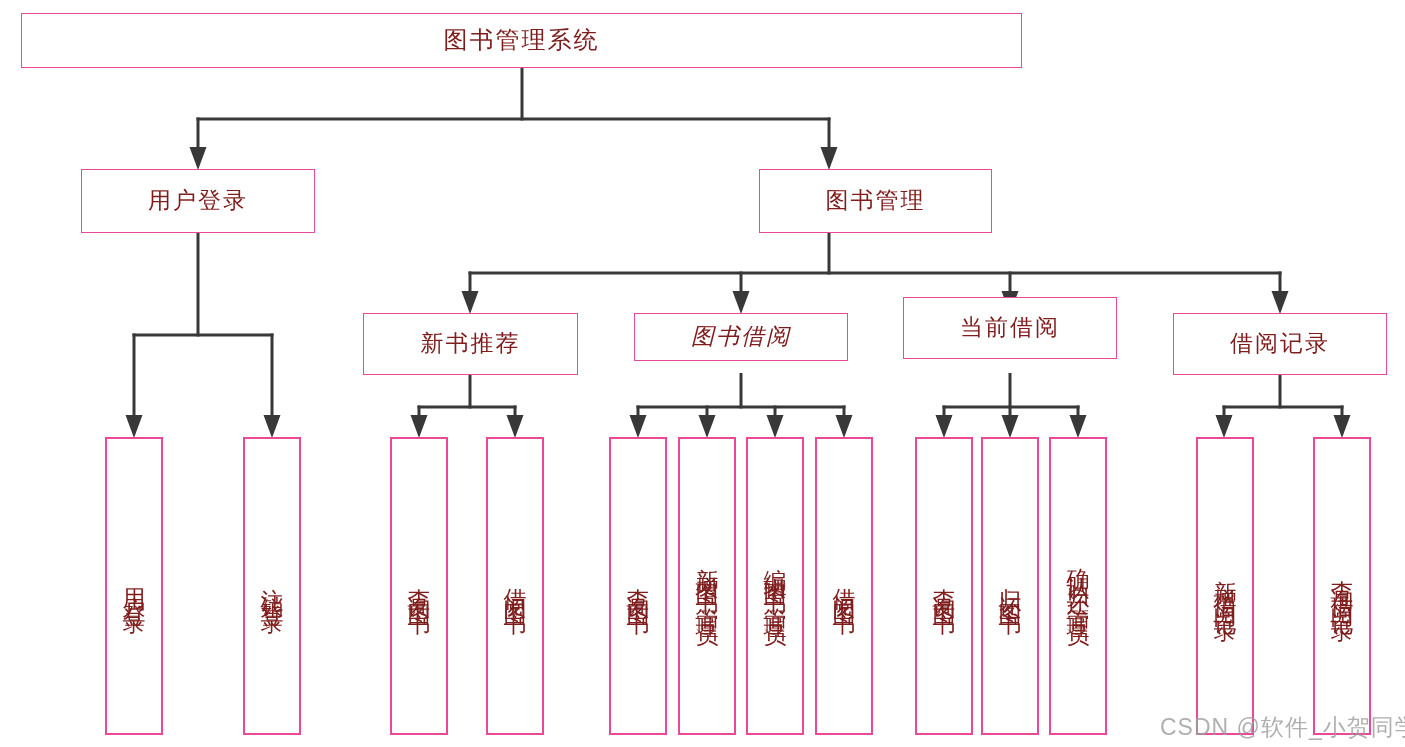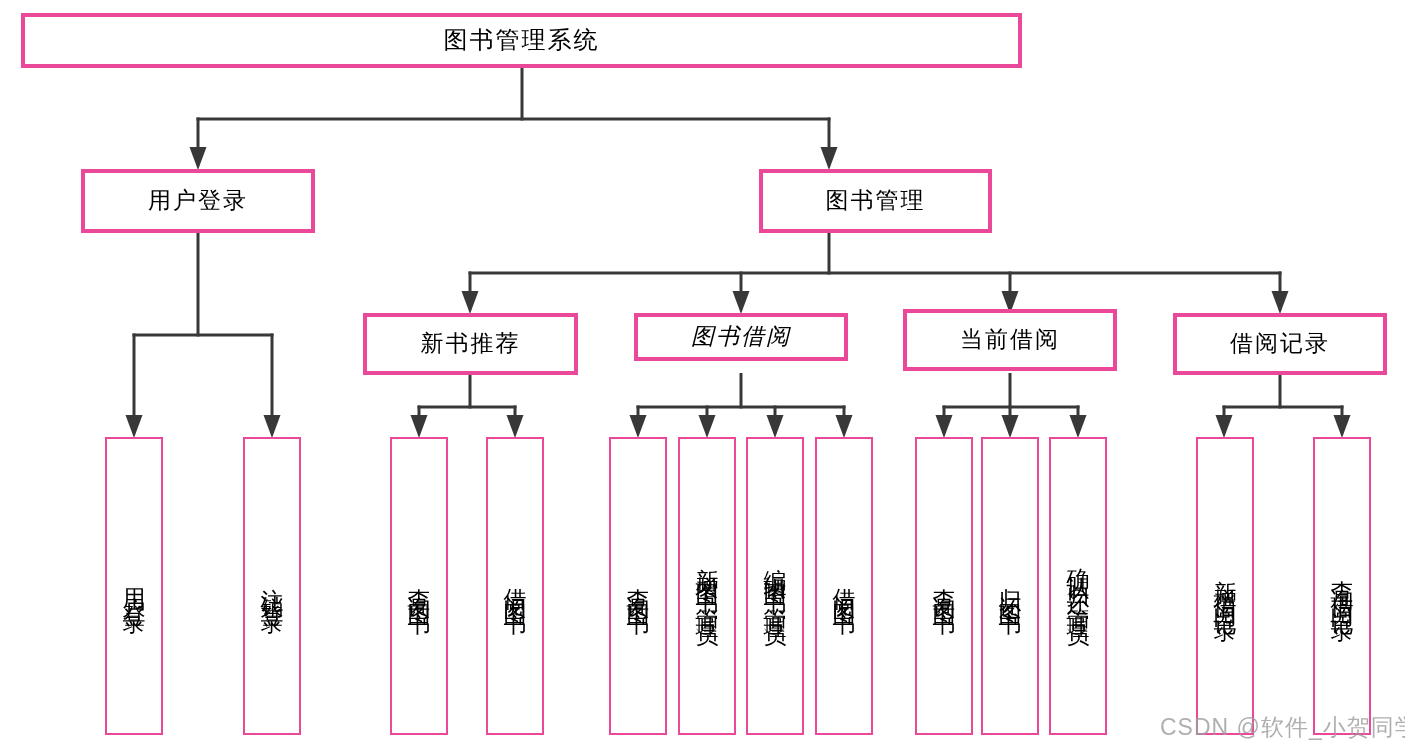--- a/index.html
+++ b/index.html
@@ -10,22 +10,22 @@
     font-family:"Liberation Sans","DejaVu Sans",sans-serif;
     overflow:hidden;
   }
   .connectors{position:absolute;left:0;top:0;z-index:1;}
   .connectors line{stroke:#383838;stroke-width:3;}
   .connectors polygon{fill:#383838;stroke:none;}
   .node{
     position:absolute;
     box-sizing:border-box;
     background:#ffffff;
-    border:4px solid #ec4899;
-    color:#000000;
+    border:1px solid #ec4899;
+    color:#7f1d1d;
     display:flex;align-items:center;justify-content:center;
     font-size:23px;letter-spacing:2px;
     z-index:2;
     text-align:center;
     line-height:1.2;
   }
   .node.root{font-size:24px;}
   .node.leaf{border-width:2.5px;}
   .leaf .vtext{
     writing-mode:vertical-rl;
@@ -136,21 +136,21 @@
   <div class="node" style="left:712px;top:169px;width:233px;height:64px;margin-left:47px;">
     <span>图书管理</span>
   </div>
 
   <div class="node" style="left:363px;top:313px;width:215px;height:62px;">
     <span>新书推荐</span>
   </div>
   <div class="node" style="left:634px;top:313px;width:214px;height:48px;font-style:italic;">
     <span>图书借阅</span>
   </div>
-  <div class="node" style="left:903px;top:309px;width:214px;height:62px;">
+  <div class="node" style="left:903px;top:297px;width:214px;height:62px;">
     <span>当前借阅</span>
   </div>
   <div class="node" style="left:1173px;top:313px;width:214px;height:62px;">
     <span>借阅记录</span>
   </div>
 
   <div class="node leaf" style="left:105px;top:437px;width:58px;height:298px;">
     <span class="vtext">用户登录</span>
   </div>
   <div class="node leaf" style="left:243px;top:437px;width:58px;height:298px;">

